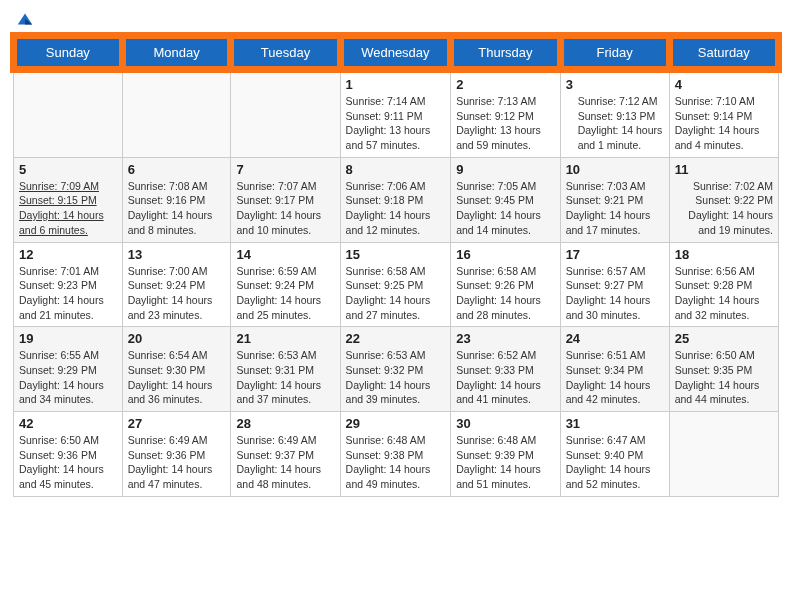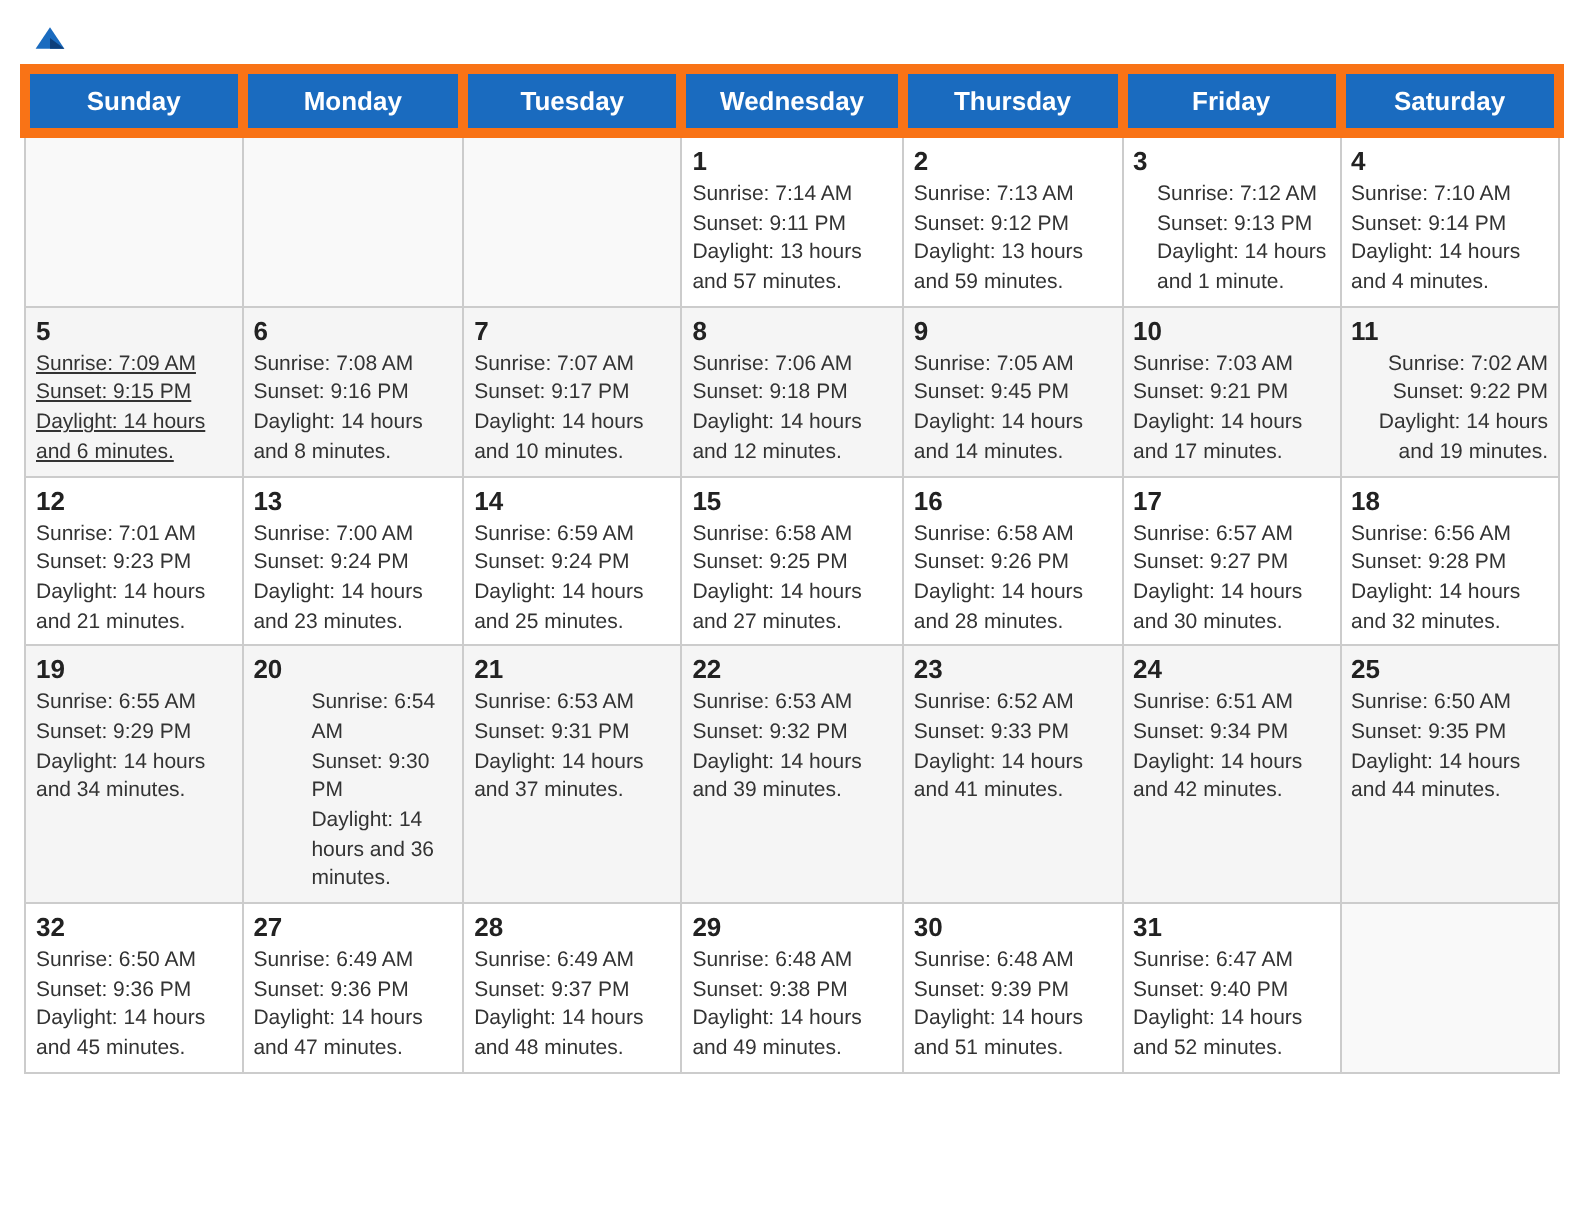--- a/index.html
+++ b/index.html
@@ -53,22 +53,22 @@
       width: 100%;
       border-collapse: collapse;
       font-size: 11px;
     }
     .calendar-table thead th {
       background-color: #1a6bbf;
       color: #fff;
       text-align: center;
       padding: 6px 4px;
       font-size: 13px;
-      font-weight: bold;
-      border: 5px solid #f97316;
+      font-weight: normal;
+      border: 7px solid #f97316;
     }
     .calendar-table td {
       border: 1px solid #ccc;
       vertical-align: top;
       padding: 4px 5px;
       width: 113px;
       min-height: 80px;
       background: #fff;
     }
     .calendar-table tr:nth-child(even) td {
@@ -247,21 +247,21 @@
       </tr>
       <tr>
         <td>
           <span class="day-number">19</span>
           <div class="day-info" style="white-space: pre-line;">Sunrise: 6:55 AM
 Sunset: 9:29 PM
 Daylight: 14 hours and 34 minutes.</div>
         </td>
         <td>
           <span class="day-number">20</span>
-          <div class="day-info" style="white-space: pre-line; margin-left: 29px;">Sunrise: 6:54 AM
+          <div class="day-info" style="white-space: pre-line;">Sunrise: 6:54 AM
 Sunset: 9:30 PM
 Daylight: 14 hours and 36 minutes.</div>
         </td>
         <td>
           <span class="day-number">21</span>
           <div class="day-info" style="white-space: pre-line;">Sunrise: 6:53 AM
 Sunset: 9:31 PM
 Daylight: 14 hours and 37 minutes.</div>
         </td>
         <td>
@@ -284,21 +284,21 @@
         </td>
         <td>
           <span class="day-number">25</span>
           <div class="day-info" style="white-space: pre-line;">Sunrise: 6:50 AM
 Sunset: 9:35 PM
 Daylight: 14 hours and 44 minutes.</div>
         </td>
       </tr>
       <tr>
         <td>
-          <span class="day-number">32</span>
+          <span class="day-number">42</span>
           <div class="day-info" style="white-space: pre-line;">Sunrise: 6:50 AM
 Sunset: 9:36 PM
 Daylight: 14 hours and 45 minutes.</div>
         </td>
         <td>
           <span class="day-number">27</span>
           <div class="day-info" style="white-space: pre-line;">Sunrise: 6:49 AM
 Sunset: 9:36 PM
 Daylight: 14 hours and 47 minutes.</div>
         </td>

